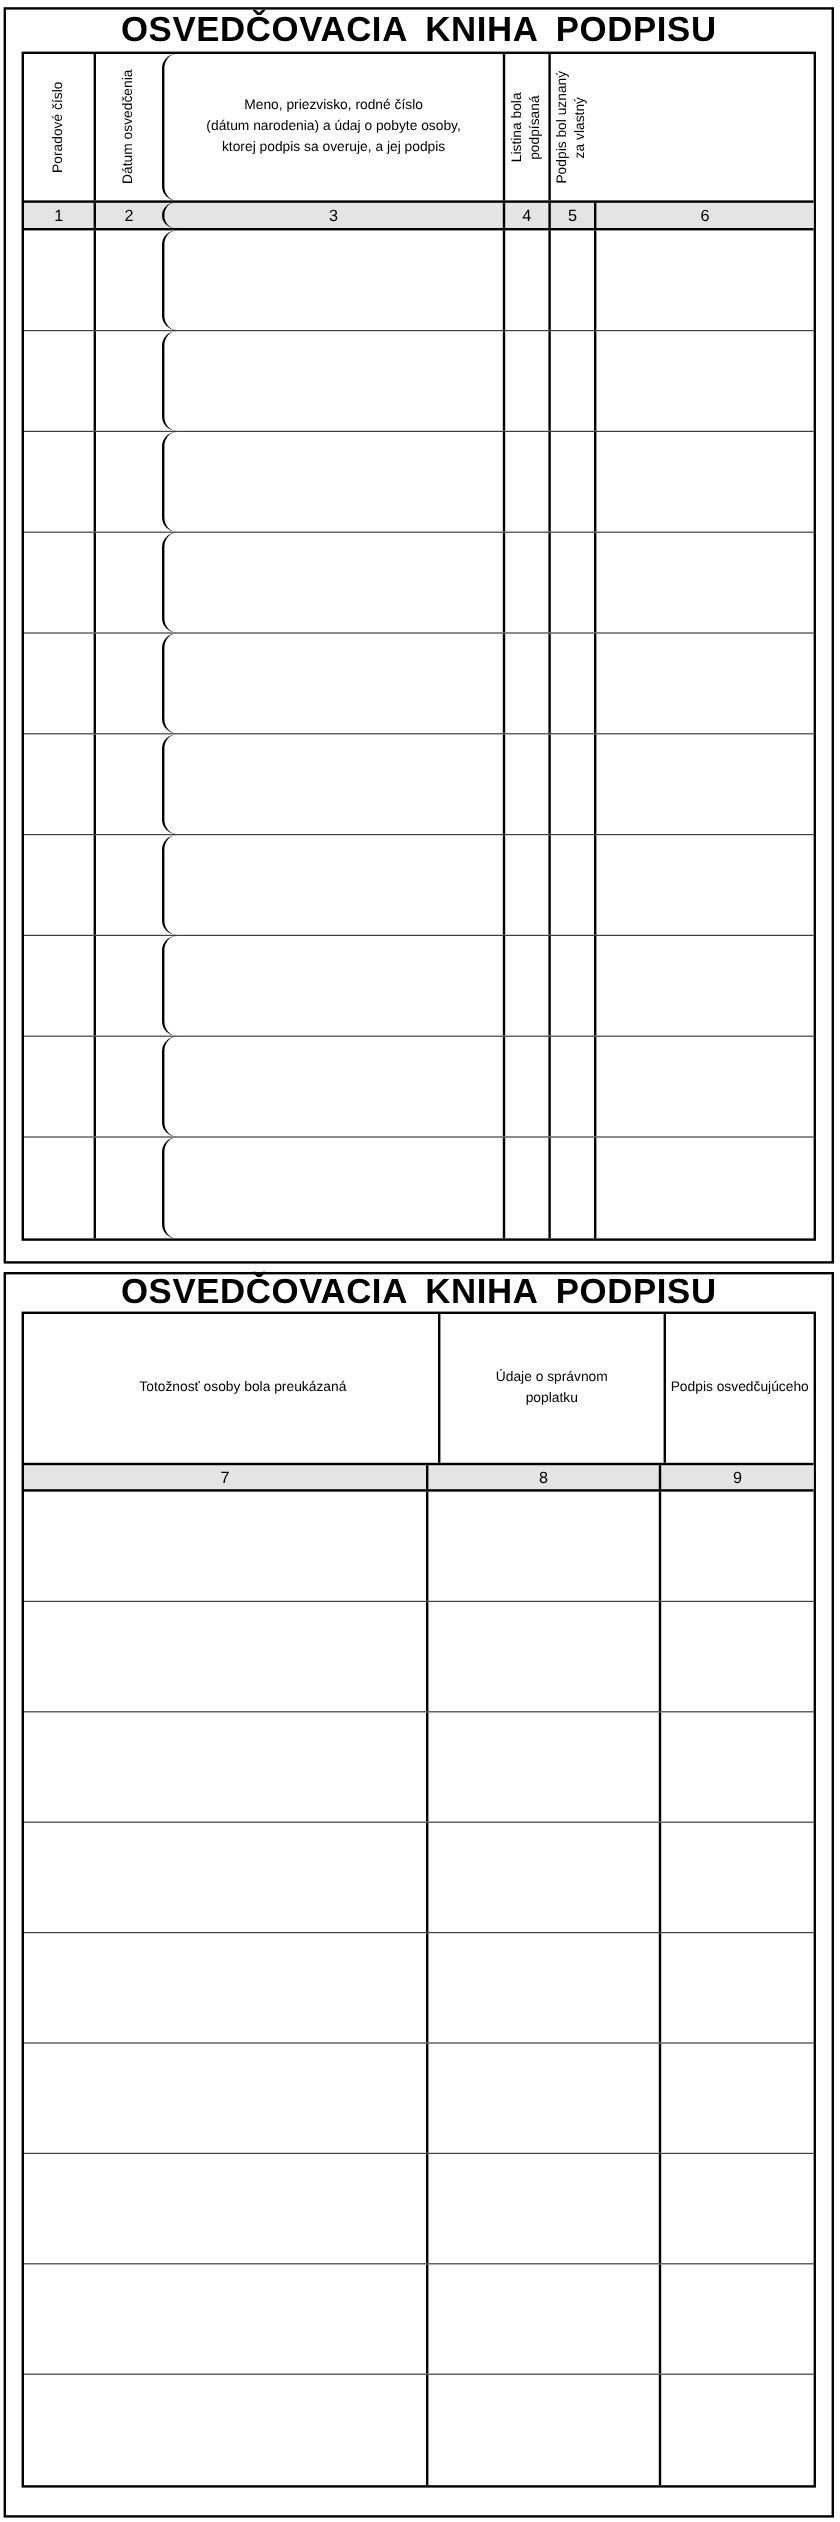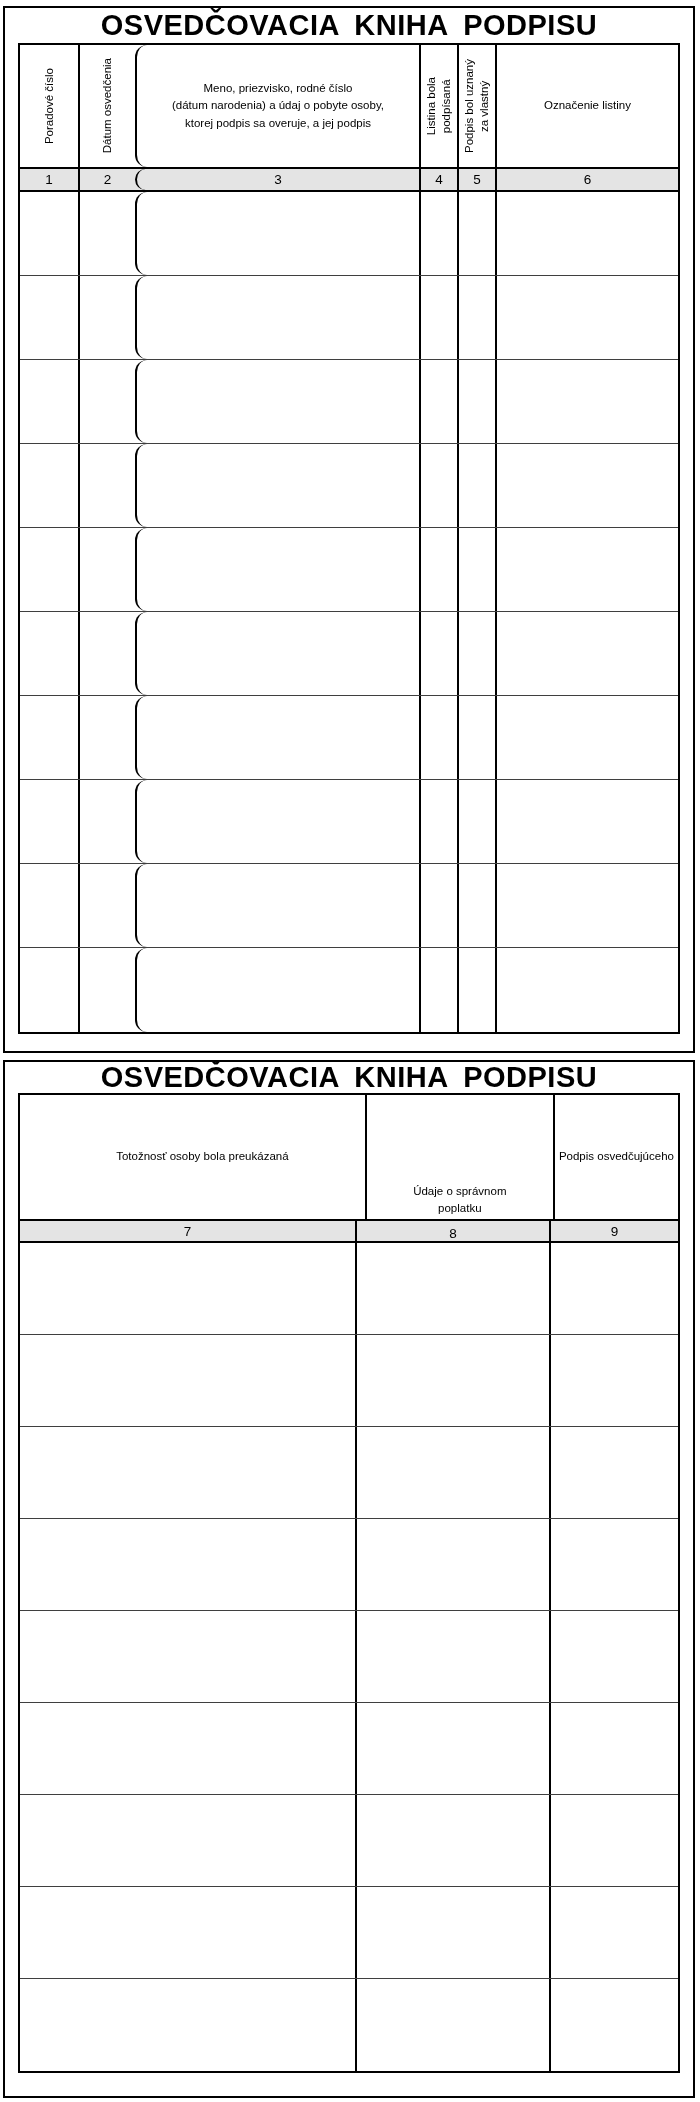--- a/index.html
+++ b/index.html
@@ -27,21 +27,21 @@
   .body-row:last-child{border-bottom:none;}
   .c{display:flex;align-items:center;justify-content:center;text-align:center;
      box-sizing:border-box;border-left:2px solid #000;overflow:hidden;}
   .c:first-child{border-left:none;}
   .hd{font-size:11.5px;line-height:1.5;}
   .band-row .c{font-size:13.5px;border-left-color:#000;}
   .rot{writing-mode:vertical-rl;transform:rotate(180deg);line-height:1.3;}
   .lines{white-space:pre-line;}
   .w-p1c0{width:58px;}  .w-p1c1{width:57px;}  .w-p1c2{width:284px;border-radius:12px;}
   .w-p1c3{width:38px;}  .w-p1c4{width:38px;}  .w-p1c5{width:183px;}
-  .w-p2c0{width:335px;} .w-p2c1{width:194px;align-items:flex-end;} .w-p2c2{width:129px;text-align:right;}
+  .w-p2c0{width:335px;} .w-p2c1{width:194px;} .w-p2c2{width:129px;text-align:right;}
   .hd .pad{padding:2px 4px;}
 </style>
 </head>
 <body>
 
 <div class="panel" id="panel1">
   <div class="panel-title">OSVEDČOVACIA KNIHA PODPISU</div>
 
   <div class="tbl">
     <div class="thead-row hd" id="p1-head">
@@ -56,23 +56,20 @@
 (dátum narodenia) a údaj o pobyte osoby,
 ktorej podpis sa overuje, a jej podpis</span>
       </div>
       <div class="c w-p1c3">
         <span class="rot lines">Listina bola
 podpísaná</span>
       </div>
       <div class="c w-p1c4">
         <span class="rot lines">Podpis bol uznaný
 za vlastný</span>
-      </div>
-      <div class="c w-p1c5">
-        <span>Označenie listiny</span>
       </div>
     </div>
 
     <div class="band-row" id="p1-band">
       <div class="c w-p1c0">1</div>
       <div class="c w-p1c1">2</div>
       <div class="c w-p1c2">3</div>
       <div class="c w-p1c3">4</div>
       <div class="c w-p1c4">5</div>
       <div class="c w-p1c5">6</div>

